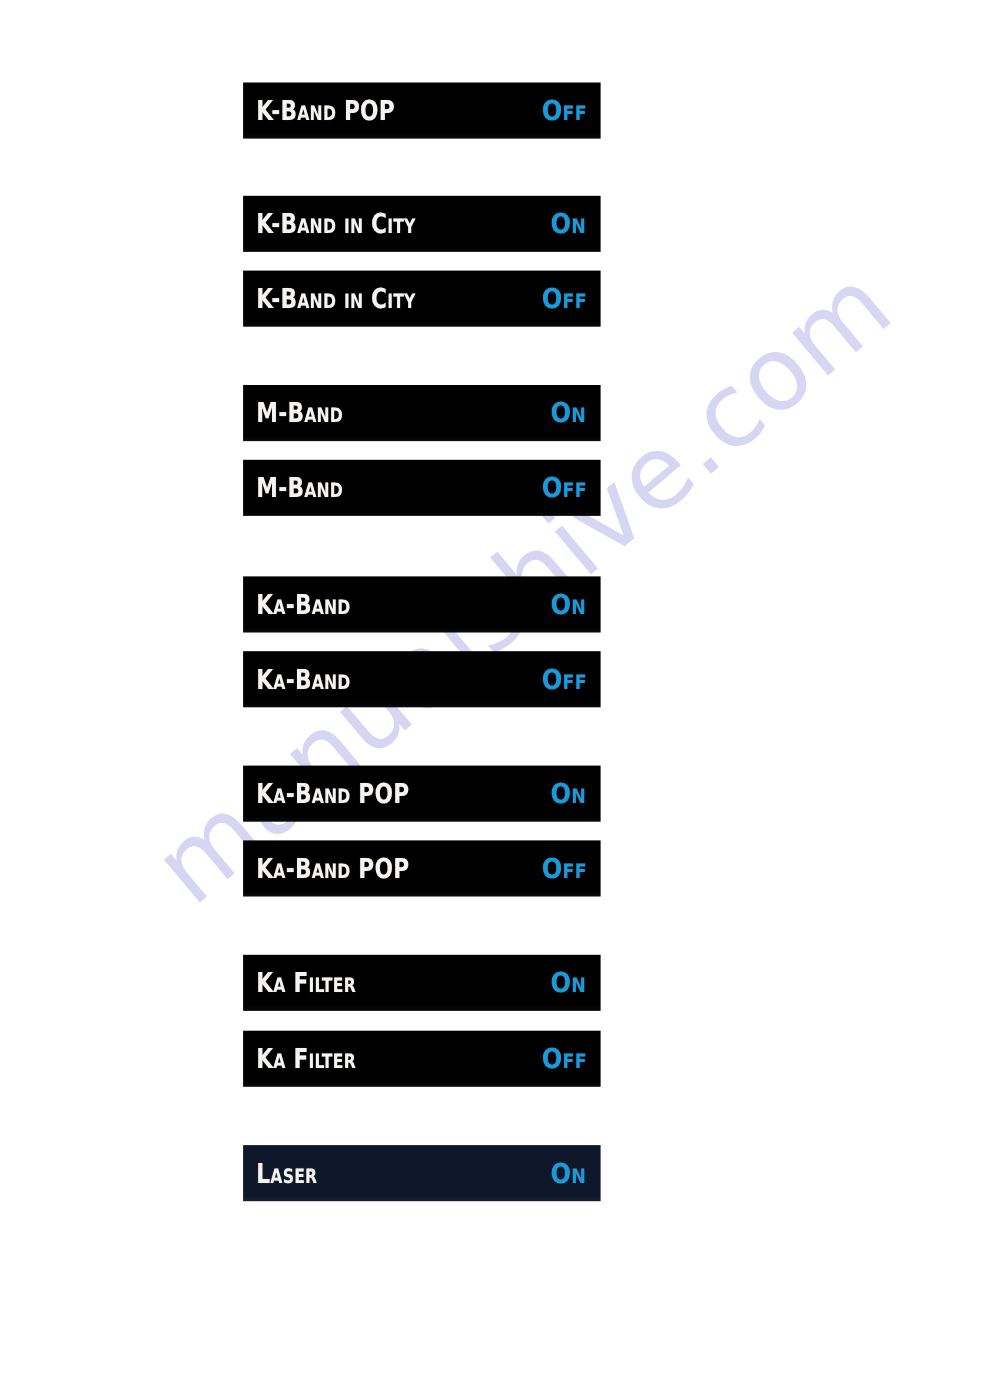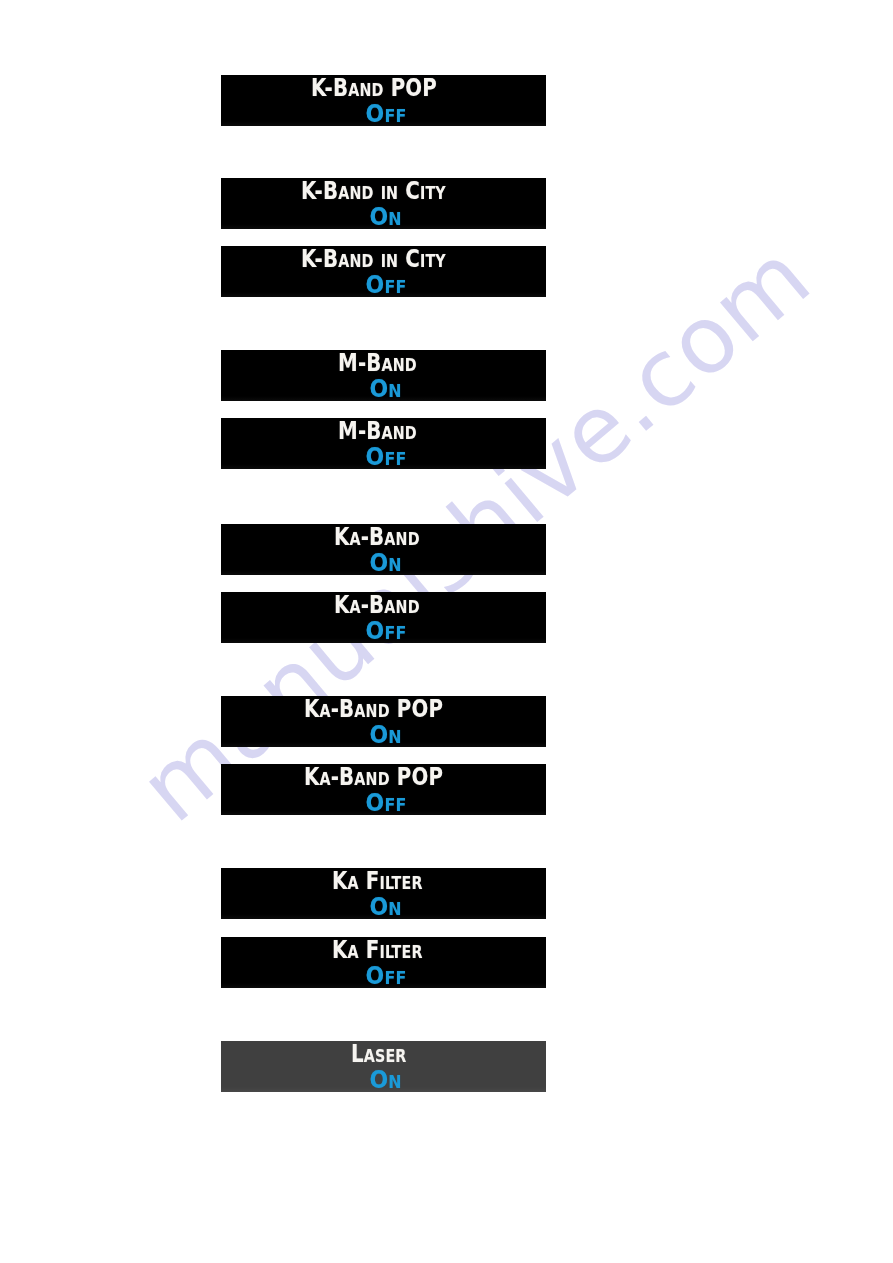--- a/index.html
+++ b/index.html
@@ -62,21 +62,20 @@
     left: 221px;
     width: 325px;
     height: 51px;
     background: #000000;
     box-sizing: border-box;
     display: flex;
     align-items: center;
     justify-content: space-between;
     padding: 0 13px 0 12px;
     overflow: hidden;
-    flex-direction: column;
   }
 
   
   .lcd-row::after {
     content: "";
     position: absolute;
     left: 0; right: 0; bottom: 0;
     height: 5px;
     background: linear-gradient(to bottom, rgba(255,255,255,0.00), rgba(255,255,255,0.045));
     pointer-events: none;
@@ -158,19 +157,19 @@
         <span class="lcd-state" style="color: rgb(26, 154, 216);">Off</span>
       </div>
       <div class="lcd-row" style="top: 868px; background: rgb(0, 0, 0);">
         <span class="lcd-label" style="color: rgb(246, 244, 240);">Ka Filter</span>
         <span class="lcd-state" style="color: rgb(26, 154, 216);">On</span>
       </div>
       <div class="lcd-row" style="top: 937px; background: rgb(0, 0, 0);">
         <span class="lcd-label" style="color: rgb(246, 244, 240);">Ka Filter</span>
         <span class="lcd-state" style="color: rgb(26, 154, 216);">Off</span>
       </div>
-      <div class="lcd-row" style="top: 1041px; background: #404040;">
+      <div class="lcd-row" style="top: 1041px; background: #0f172a;">
         <span class="lcd-label" style="color: rgb(246, 244, 240);">Laser</span>
         <span class="lcd-state" style="color: rgb(26, 154, 216);">On</span>
       </div>
     </div>
 
 </div>
 
 </body></html>

